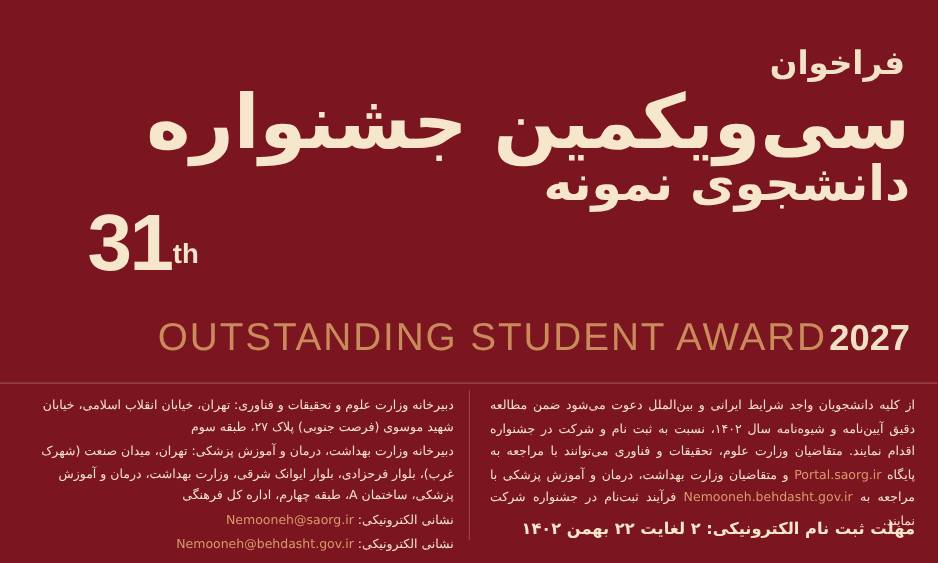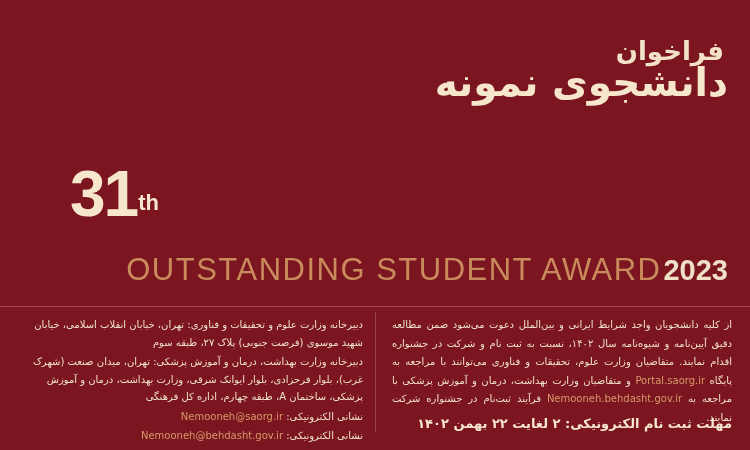--- a/index.html
+++ b/index.html
@@ -171,29 +171,30 @@
     width: 340px;
   }
 </style>
 </head>
 <body>
 
 <div id="poster">
 
   <div class="headline-wrap">
     <div class="kicker">فراخوان</div>
+    <div class="line-big">سی‌ویکمین جشنواره</div>
     <div class="line-big second">دانشجوی نمونه</div>
   </div>
 
   <div class="numeral">
     <span class="num">31</span><span class="sup">th</span>
   </div>
 
   <div class="eng-row">
-    <span class="eng-title">OUTSTANDING STUDENT AWARD</span><span class="eng-year">2023</span>
+    <span class="eng-title">OUTSTANDING STUDENT AWARD</span><span class="eng-year">2027</span>
   </div>
 
   <div class="divider"></div>
   <div class="divider-v"></div>
 
   <div class="col col-left">
     <p>دبیرخانه وزارت علوم و تحقیقات و فناوری: تهران، خیابان انقلاب اسلامی، خیابان شهید موسوی (فرصت جنوبی) پلاک ۲۷، طبقه سوم</p>
     <p>دبیرخانه وزارت بهداشت، درمان و آموزش پزشکی: تهران، میدان صنعت (شهرک غرب)، بلوار فرحزادی، بلوار ایوانک شرقی، وزارت بهداشت، درمان و آموزش پزشکی، ساختمان A، طبقه چهارم، اداره کل فرهنگی</p>
     <p>
       <span class="label">نشانی الکترونیکی:</span>

